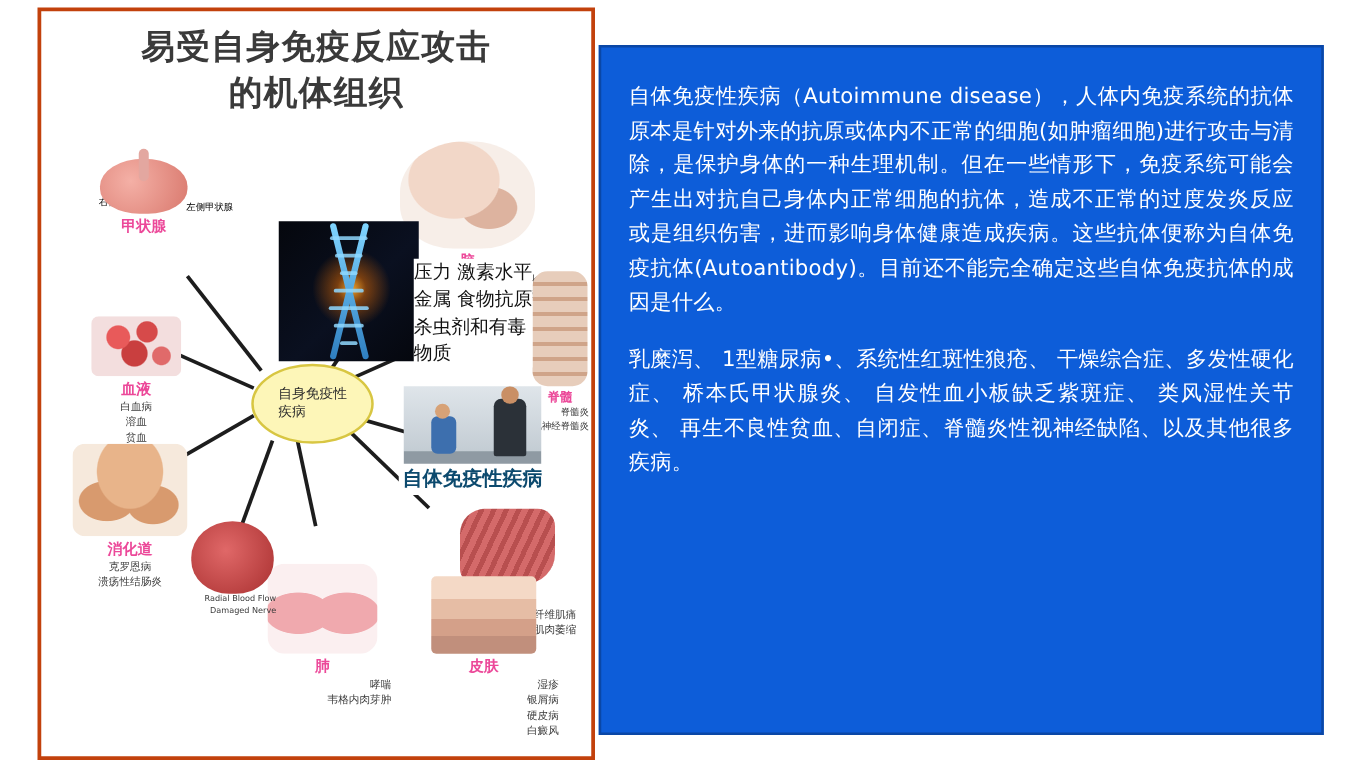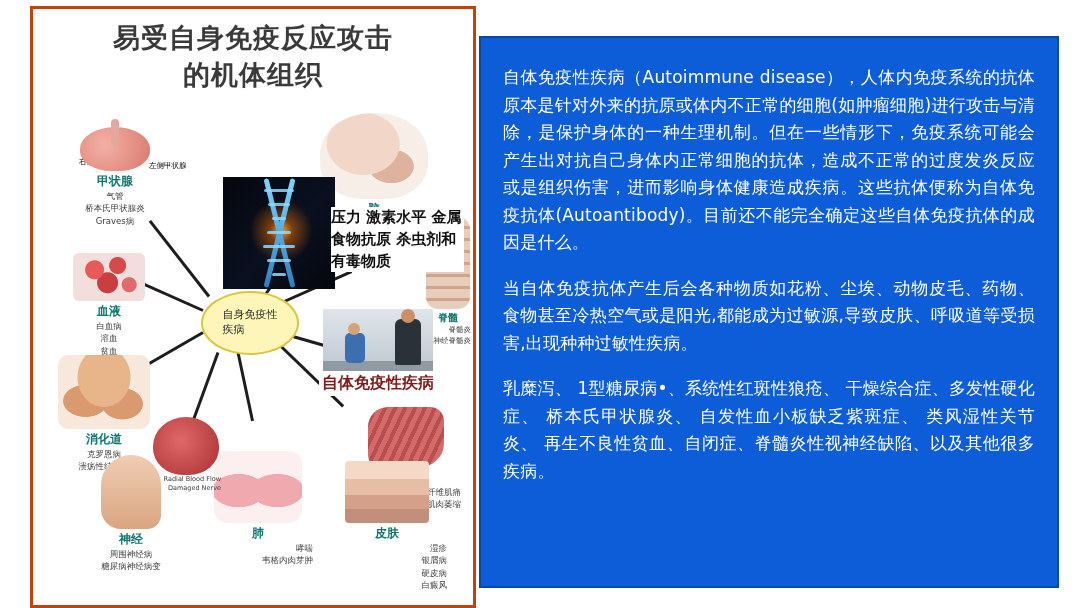--- a/index.html
+++ b/index.html
@@ -102,24 +102,24 @@
     height: 3px;
     background: #8fd8ff;
     opacity: .85;
     left: 50%;
     border-radius: 2px;
   }
   .stress-label {
     position: absolute;
     left: 298px;
     top: 198px;
-    width: 133px;
+    width: 95px;
     font-family: "DejaVu Sans", sans-serif;
     font-size: 15px;
-    font-weight: 700;
+    font-weight: 400;
     color: #111;
     line-height: 1.45;
     background: #ffffff;
     z-index: 7;
   }
 
   
   .photo-inset {
     position: absolute;
     left: 290px;
@@ -161,40 +161,40 @@
     left: 25px; bottom: 46px;
     width: 12px; height: 12px;
     border-radius: 50%;
     background: #d7a277;
   }
   .red-caption {
     position: absolute;
     left: 286px;
     top: 362px;
     background: #ffffff;
-    color: #7f1d1d;
+    color: #0c4a6e;
     font-family: Liberation Mono, monospace;
     font-weight: 700;
     font-size: 16px;
     padding: 2px 3px;
     z-index: 8;
     white-space: nowrap;
   }
 
   
   .node { position: absolute; z-index: 4; }
   .node .art {
     position: relative;
     margin: 0 auto;
   }
   .node .nm {
     font-family: "DejaVu Sans", sans-serif;
     font-size: 12px;
     font-weight: 700;
-    color: #0f766e;
+    color: #ec4899;
     text-align: center;
     margin-top: 2px;
     white-space: nowrap;
   }
   .node .ds {
     font-family: "DejaVu Sans", sans-serif;
     font-size: 8.5px;
     color: #3b3b3b;
     text-align: right;
     line-height: 1.45;
@@ -338,40 +338,34 @@
       <div class="man"></div>
         <div class="man-head"></div>
     </div>
     <div class="red-caption" id="redCap">自体免疫性疾病</div>
 
     <div class="hub" id="hubLbl">自身免疫性<br>疾病</div>
 
     <div class="node left" style="left:18px; top:118px; width:128px;">
       <div class="art thyroid"></div>
       <div class="nm">甲状腺</div>
-      <div class="ds" id="n0d">气管<br>桥本氏甲状腺炎<br>Graves病</div>
     </div>
 
     <div class="node left" style="left:16px; top:232px; width:120px;margin-top:12px;">
       <div class="art blood"></div>
       <div class="nm">血液</div>
       <div class="ds" id="n1d">白血病<br>溶血<br>贫血<br>糖代谢异常</div>
     </div>
 
     <div class="node left" style="left:6px; top:346px; width:130px;">
       <div class="art gut"></div>
       <div class="nm">消化道</div>
       <div class="ds" id="n2d">克罗恩病<br>溃疡性结肠炎</div>
     </div>
 
-    <div class="node left" style="left:38px; top:446px; width:120px;">
-      <div class="art foot"></div>
-      <div class="nm">神经</div>
-      <div class="ds" id="n3d">周围神经病<br>糖尿病神经病变</div>
-    </div>
 
     <div class="node" style="left:276px; top:104px; width:130px;">
       <div class="art brain"></div>
       <div class="nm">脑</div>
       <div class="ds" id="n4d">多发性硬化症<br>自闭症</div>
     </div>
 
     <div class="node" style="left:392px; top:208px; width:46px;">
       <div class="art spine"></div>
       <div class="nm" style="font-size:10px;">脊髓</div>
@@ -401,17 +395,16 @@
       <div class="ds" style="font-size:6.5px;">Radial Blood Flow</div>
       <div class="ds" style="font-size:6.5px;">Damaged Nerve</div>
     </div>
 
     <div class="ds" style="position:absolute; left:46px; top:148px; font-size:7.5px;">右侧甲状腺</div>
     <div class="ds" style="position:absolute; left:116px; top:152px; font-size:7.5px;">左侧甲状腺</div>
   </div>
 
   <div class="text-panel">
     <p>自体免疫性疾病（Autoimmune disease），人体内免疫系统的抗体原本是针对外来的抗原或体内不正常的细胞(如肿瘤细胞)进行攻击与清除，是保护身体的一种生理机制。但在一些情形下，免疫系统可能会产生出对抗自己身体内正常细胞的抗体，造成不正常的过度发炎反应或是组织伤害，进而影响身体健康造成疾病。这些抗体便称为自体免疫抗体(Autoantibody)。目前还不能完全确定这些自体免疫抗体的成因是什么。</p>
-    <p>当自体免疫抗体产生后会各种物质如花粉、尘埃、动物皮毛、药物、食物甚至冷热空气或是阳光,都能成为过敏源,导致皮肤、呼吸道等受损害,出现种种过敏性疾病。</p>
     <p>乳糜泻、 1型糖尿病•、系统性红斑性狼疮、 干燥综合症、多发性硬化症、 桥本氏甲状腺炎、 自发性血小板缺乏紫斑症、 类风湿性关节炎、 再生不良性贫血、自闭症、脊髓炎性视神经缺陷、以及其他很多疾病。</p>
   </div>
 
 </div>
 
 </body></html>

